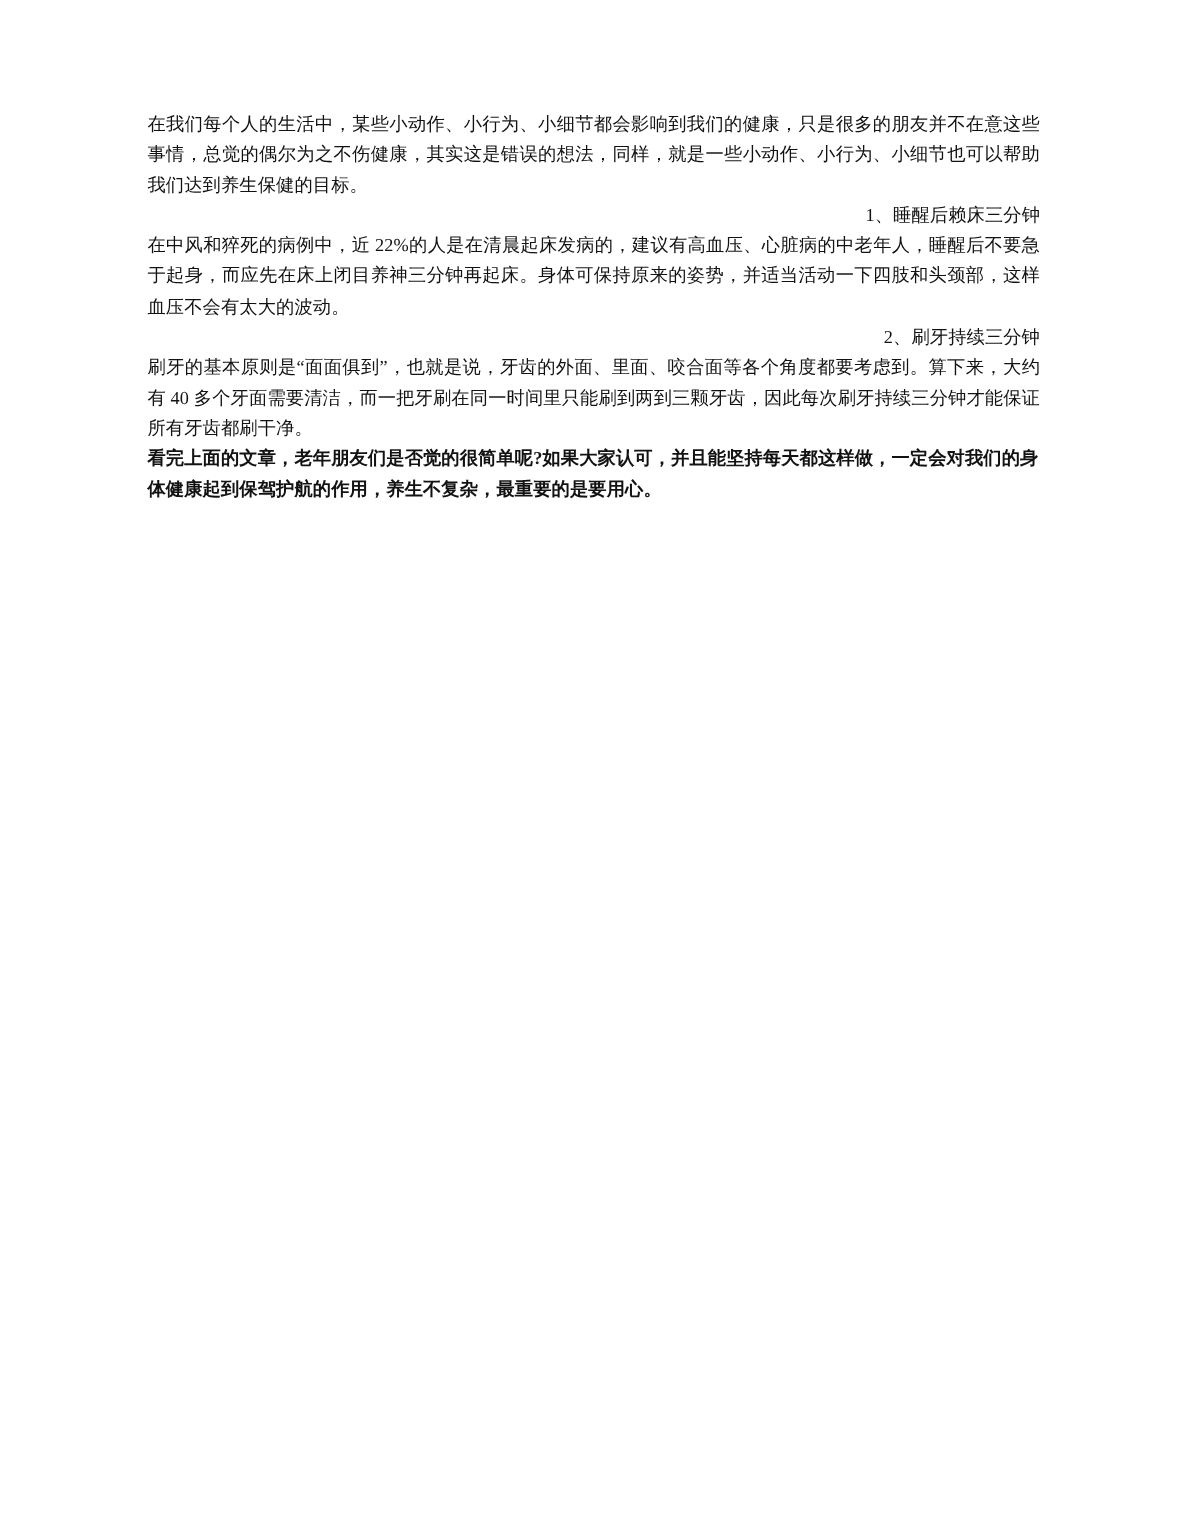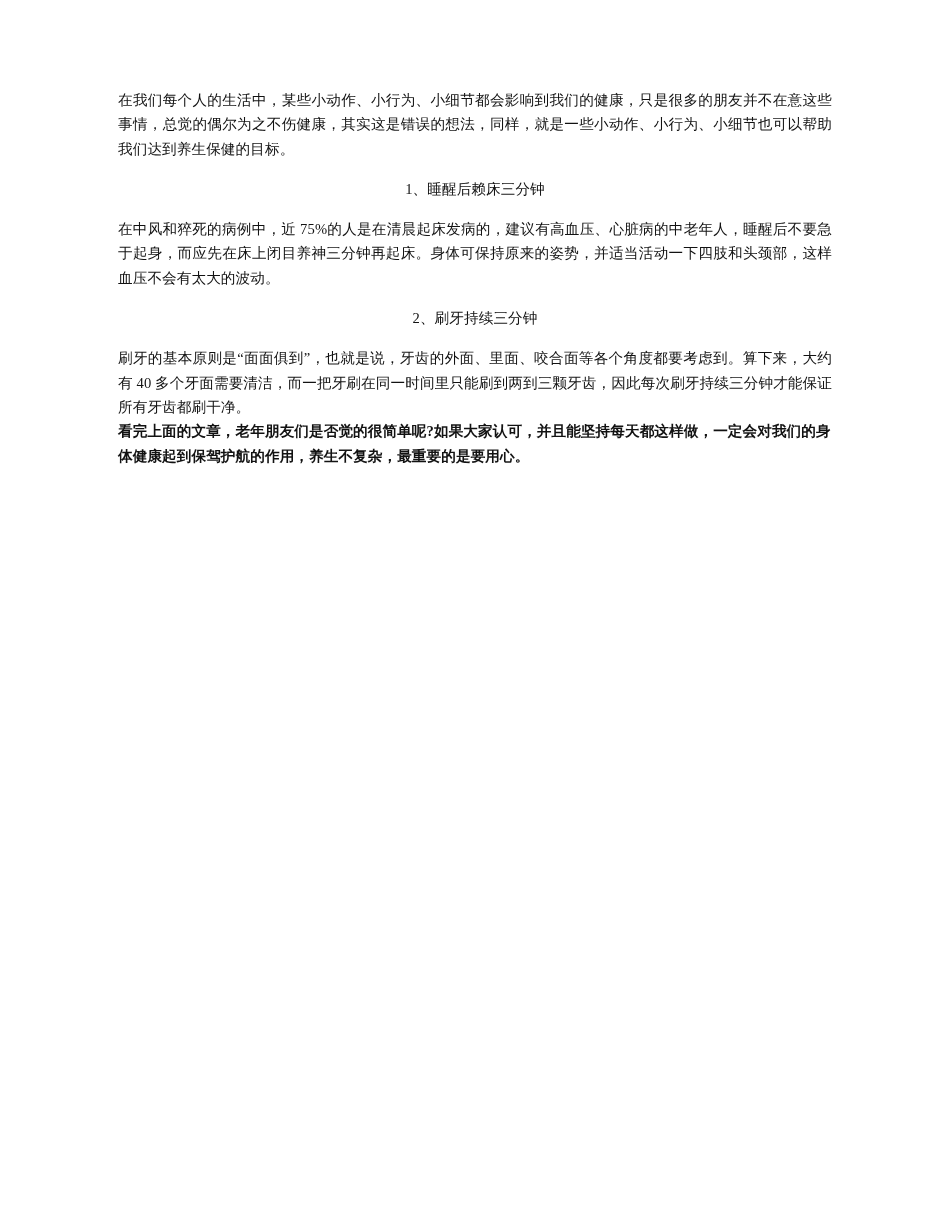--- a/index.html
+++ b/index.html
@@ -29,35 +29,35 @@
     line-height: 24.3px;
     text-align: justify;
     text-justify: inter-ideograph;
     margin: 0;
     color: #121212;
     letter-spacing: 0.1px;
   }
   .heading {
     font-size: 14.6px;
     line-height: 24.3px;
-    margin: 16px;
+    margin: 0;
     color: #121212;
-    text-align: center;
+    text-align: right;
     letter-spacing: 0.1px;
   }
   .para:last-child {
     text-align: left;
     font-weight: bold;
   }
 </style>
 </head>
 <body>
 
 <div class="page">
   <div class="doc-body">
     <p class="para">在我们每个人的生活中，某些小动作、小行为、小细节都会影响到我们的健康，只是很多的朋友并不在意这些事情，总觉的偶尔为之不伤健康，其实这是错误的想法，同样，就是一些小动作、小行为、小细节也可以帮助我们达到养生保健的目标。</p>
     <p class="heading">1、睡醒后赖床三分钟</p>
-    <p class="para">在中风和猝死的病例中，近 75%的人是在清晨起床发病的，建议有高血压、心脏病的中老年人，睡醒后不要急于起身，而应先在床上闭目养神三分钟再起床。身体可保持原来的姿势，并适当活动一下四肢和头颈部，这样血压不会有太大的波动。</p>
+    <p class="para">在中风和猝死的病例中，近 22%的人是在清晨起床发病的，建议有高血压、心脏病的中老年人，睡醒后不要急于起身，而应先在床上闭目养神三分钟再起床。身体可保持原来的姿势，并适当活动一下四肢和头颈部，这样血压不会有太大的波动。</p>
     <p class="heading">2、刷牙持续三分钟</p>
     <p class="para">刷牙的基本原则是“面面俱到”，也就是说，牙齿的外面、里面、咬合面等各个角度都要考虑到。算下来，大约有 40 多个牙面需要清洁，而一把牙刷在同一时间里只能刷到两到三颗牙齿，因此每次刷牙持续三分钟才能保证所有牙齿都刷干净。</p>
     <p class="para">看完上面的文章，老年朋友们是否觉的很简单呢?如果大家认可，并且能坚持每天都这样做，一定会对我们的身体健康起到保驾护航的作用，养生不复杂，最重要的是要用心。</p>
   </div>
 </div>
 
 </body></html>

